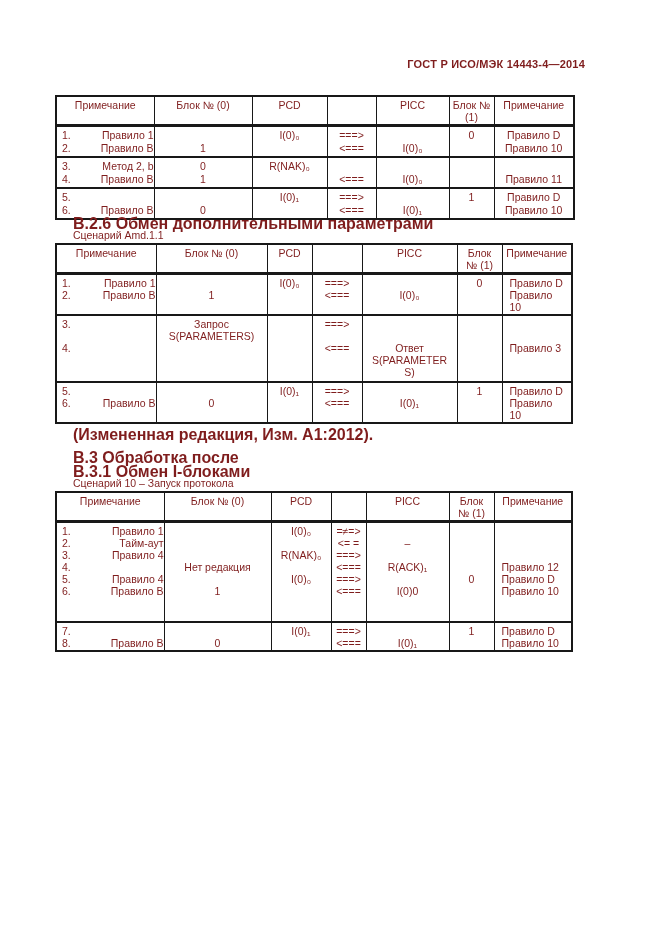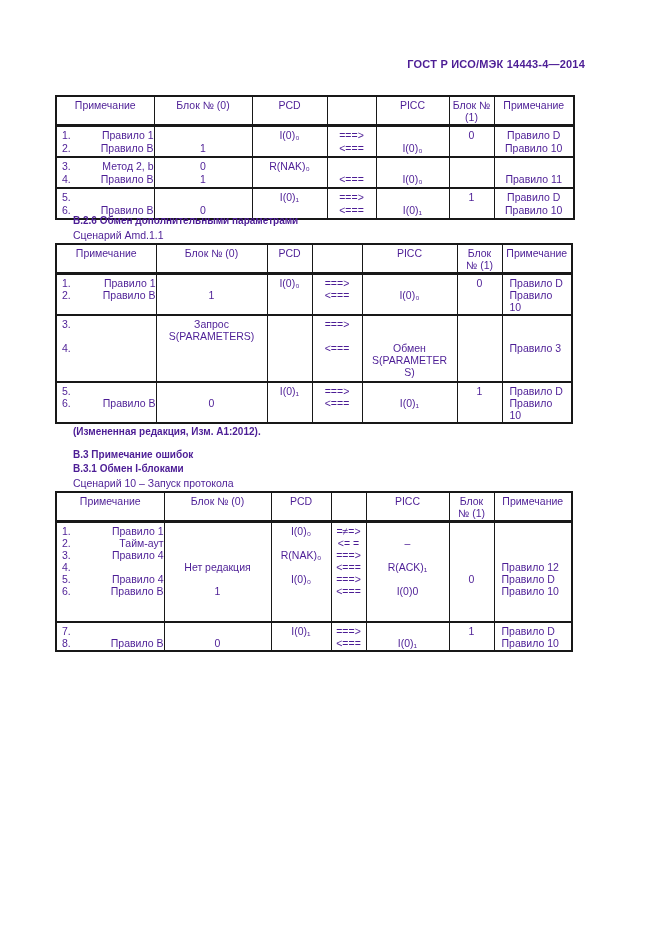--- a/index.html
+++ b/index.html
@@ -1,35 +1,35 @@
 <!DOCTYPE html>
 <html><head>
 <meta charset="utf-8">
 <style>
   html,body { margin:0; padding:0; background:#ffffff; }
   .page {
     position:relative;
     width:661px; height:723px;
     background:#ffffff;
     font-family:"Liberation Sans","DejaVu Sans",sans-serif;
-    color:#4c1d95;
+    color:#7f1d1d;
     overflow:hidden;
     text-decoration:underline;
   }
   .doc-header {
     position:absolute; top:58px; left:0; width:585px;
     text-align:right; font-weight:bold; font-size:11px;
     letter-spacing:0.2px;
   }
   .caption { position:absolute; font-size:10.5px; white-space:nowrap; }
   #caption9   { left:74px; top:80px;  }
   #captionAmd { left:73px; top:229px; }
   #caption10  { left:73px; top:477px; }
   .heading {
-    position:absolute; font-size:10px; font-weight:bold; white-space:nowrap;
+    position:absolute; font-size:16px; font-weight:bold; white-space:nowrap;
   }
   #h-b26   { left:73px; top:215px; }
   #revnote { left:73px; top:426px; }
   #h-b3    { left:73px; top:449px; }
   #h-b31   { left:73px; top:463px;text-align:center; }
   .tablewrap { position:absolute; left:55px; }
   #t1wrap { top:95px;  }
   #t2wrap { top:243px; }
   #t3wrap { top:491px; }
 
@@ -281,21 +281,21 @@
             <td class="c3">
               <div class="line">===&gt;</div>
               <div class="line"></div>
               <div class="line">&lt;===</div>
               <div class="line"></div>
               <div class="line"></div>
             </td>
             <td class="c4">
               <div class="line"></div>
               <div class="line"></div>
-              <div class="line">Обмен</div>
+              <div class="line">Ответ</div>
               <div class="line">S(PARAMETER</div>
               <div class="line">S)</div>
             </td>
             <td class="c5">
               <div class="line"></div>
               <div class="line"></div>
               <div class="line"></div>
               <div class="line"></div>
               <div class="line"></div>
             </td>
@@ -342,21 +342,21 @@
               <div class="line">Правило D</div>
               <div class="line">Правило</div>
               <div class="line">10</div>
             </td>
           </tr>
         </tbody>
     </table>
   </div>
 
   <div id="revnote" class="heading">(Измененная редакция, Изм. А1:2012).</div>
-  <div id="h-b3" class="heading">В.3 Примечание ошибок</div>
+  <div id="h-b3" class="heading">В.3 Обработка после</div>
   <div id="h-b31" class="heading">В.3.1 Обмен I-блоками</div>
   <div id="caption10" class="caption">Сценарий 10 – Запуск протокола</div>
 
   <div id="t3wrap" class="tablewrap">
     <table id="t3" class="scn" style="width: 516px;">
         <colgroup>
           <col style="width: 108px;">
           <col style="width: 107px;">
           <col style="width: 60px;">
           <col style="width: 35px;">

